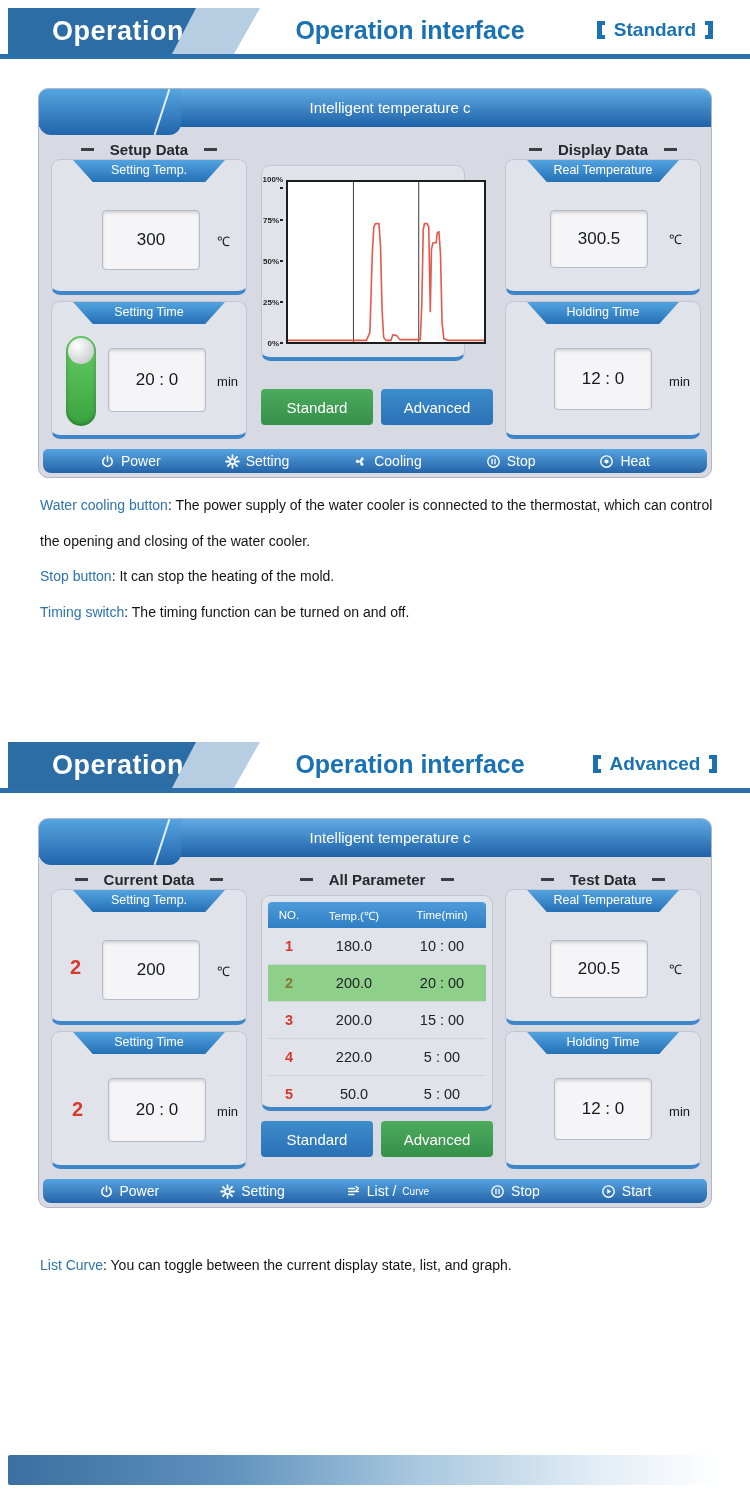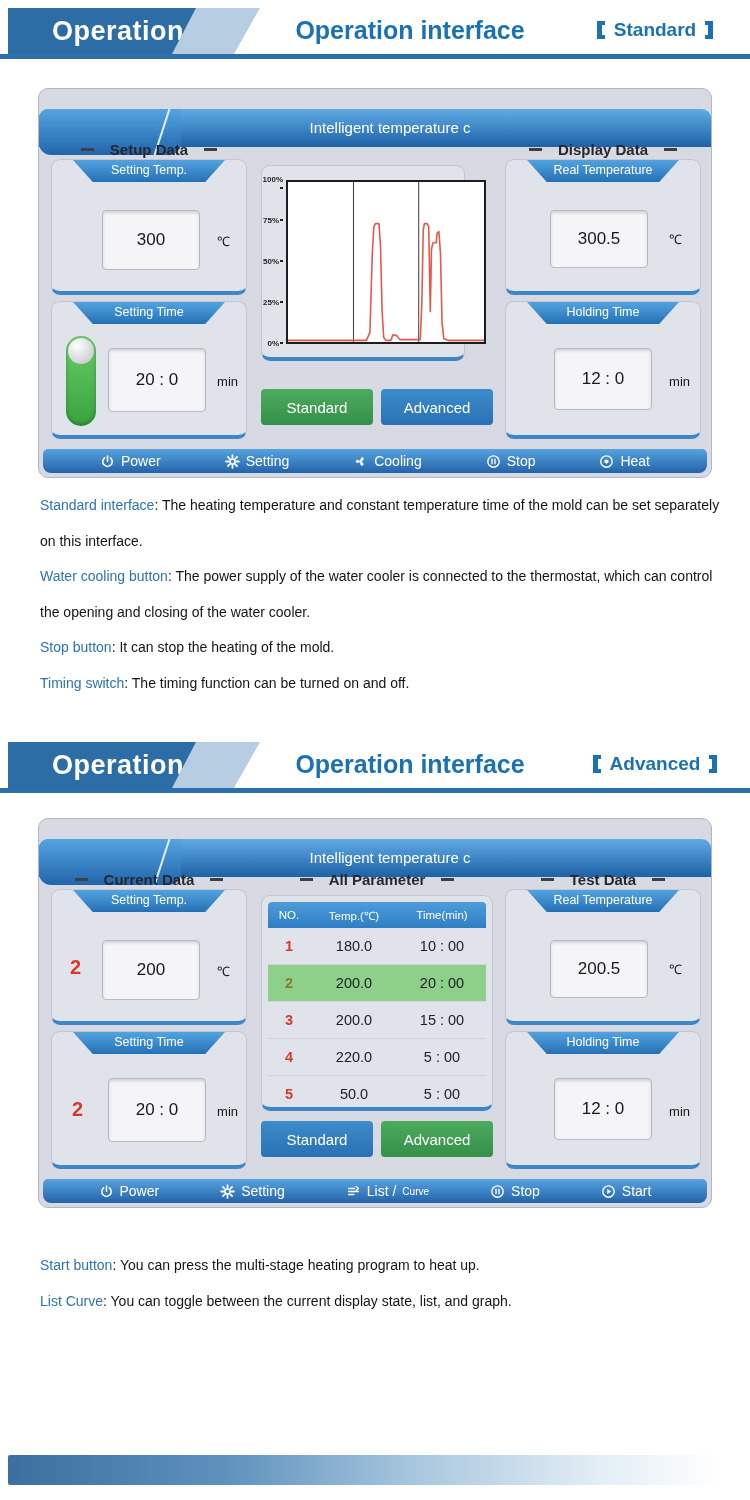--- a/index.html
+++ b/index.html
@@ -18,21 +18,21 @@
   .sec-tag{position:absolute;left:575px;top:11px;width:160px;display:flex;align-items:center;justify-content:center;color:#1a72b3;}
   .tag-text{font-size:19px;font-weight:bold;margin:0 9px;}
   .jb{display:inline-block;width:8px;height:18px;box-sizing:border-box;}
   .jb.l{border-left:5px solid #1a72b3;border-top:4px solid #1a72b3;border-bottom:4px solid #1a72b3;}
   .jb.r{border-right:5px solid #1a72b3;border-top:4px solid #1a72b3;border-bottom:4px solid #1a72b3;}
   .divider{position:absolute;left:0;width:750px;height:5px;background:#2c70ab;}
 
   
   .dev{position:absolute;left:38px;width:674px;height:390px;background:#d7dae3;
     border:1px solid #b2b6c4;border-radius:10px;box-sizing:border-box;}
-  .d-bar{position:absolute;left:0;top:0;right:0;height:38px;background:linear-gradient(#60abe4,#1e61a7);border-radius:9px 9px 0 0;margin-top:20px;}
+  .d-bar{position:absolute;left:0;top:0;right:0;height:38px;background:linear-gradient(#60abe4,#1e61a7);border-radius:9px 9px 0 0;}
   .d-tab{position:absolute;left:0;top:0;width:142px;height:46px;background:linear-gradient(#55a4e0,#2165ab);border-radius:9px 0 12px 12px;}
   .d-slash{position:absolute;left:122px;top:-1px;width:2px;height:48px;background:rgba(240,248,255,.9);transform:rotate(18deg);}
   .d-title{position:absolute;left:30px;right:0;top:0;height:38px;line-height:38px;text-align:center;color:#fff;font-size:15px;}
 
   .d-head{position:absolute;top:50px;height:20px;display:flex;align-items:center;justify-content:center;gap:16px;
     font-size:15px;font-weight:600;color:#26282e;}
   .dash{width:13px;height:3px;background:#3d3f45;display:inline-block;}
 
   .card{position:absolute;background:#e0e3ea;border:1px solid #c2c6d1;border-bottom:4px solid #3e86c8;border-radius:9px;box-sizing:border-box;}
   .ctab{position:absolute;top:0;left:50%;transform:translateX(-50%);width:152px;height:22px;
@@ -219,21 +219,20 @@
         <svg class="nico" viewBox="0 0 20 20">
           <circle cx="10" cy="10" r="7.6" stroke="#fff" stroke-width="1.8" fill="none"></circle>
           <circle cx="10" cy="10" r="2.8" fill="#fff"></circle>
         </svg>
         <span>Heat</span>
       </div>
     </div>
   </div>
 
   <div class="notes" style="top:488px">
-    <p><span class="nl">Standard interface</span><span>: The heating temperature and constant temperature time of the mold can be set separately on this interface.</span></p>
     <p><span class="nl">Water cooling button</span><span>: The power supply of the water cooler is connected to the thermostat, which can control the opening and closing of the water cooler.</span></p>
     <p><span class="nl">Stop button</span><span>: It can stop the heating of the mold.</span></p>
     <p><span class="nl">Timing switch</span><span>: The timing function can be turned on and off.</span></p>
   </div>
 
   <div class="sec-header" style="top:742px">
     <div class="banner-light"></div>
     <div class="banner">
       <span>Operation</span>
     </div>
@@ -383,19 +382,18 @@
         <svg class="nico" viewBox="0 0 20 20">
           <circle cx="10" cy="10" r="7.6" stroke="#fff" stroke-width="1.8" fill="none"></circle>
           <path d="M8.3 6.8L13.6 10L8.3 13.2Z" fill="#fff"></path>
         </svg>
         <span>Start</span>
       </div>
     </div>
   </div>
 
   <div class="notes" style="top:1248px">
-    <p><span class="nl">Start button</span><span>: You can press the multi-stage heating program to heat up.</span></p>
     <p><span class="nl">List Curve</span><span>: You can toggle between the current display state, list, and graph.</span></p>
   </div>
 
   <div class="footer-bar"></div>
 
 </div>
 
 </body></html>

